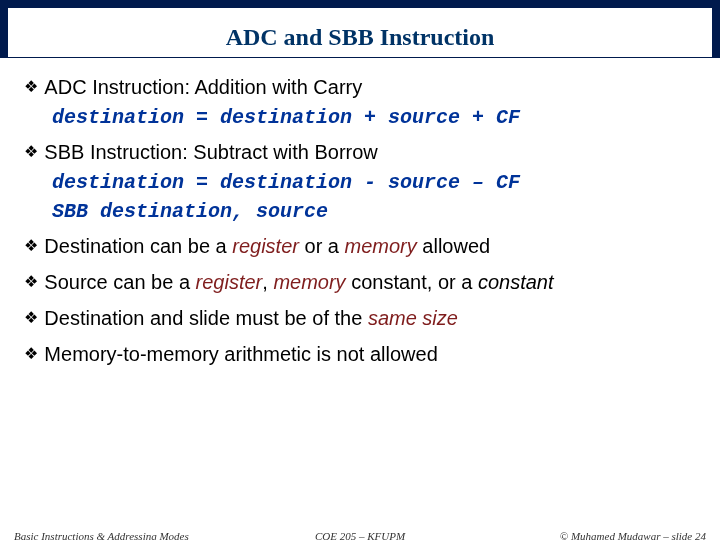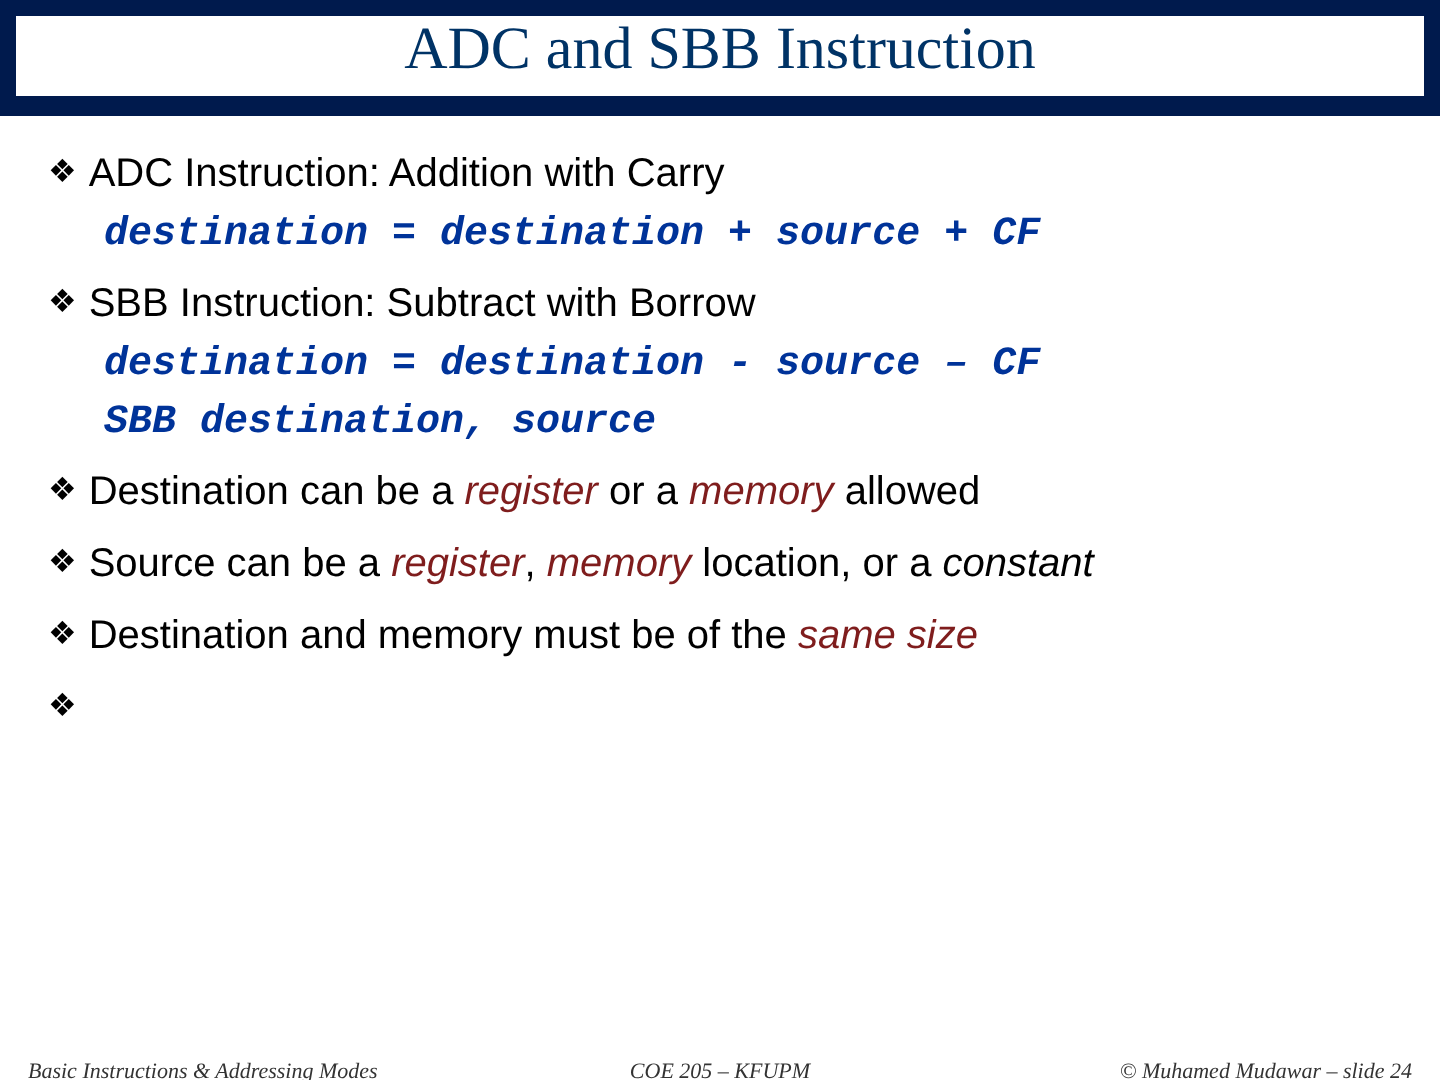--- a/index.html
+++ b/index.html
@@ -18,25 +18,26 @@
     width: 100%;
     position: relative;
   }
   .titlebar .titletext {
     position: absolute;
     left: 0;
     right: 0;
     top: 8px;
     text-align: center;
     font-family: "Comic Sans MS", "Comic Sans", cursive;
-    font-size: 30px;
+    font-size: 24px;
     color: #003366;
     background: #fff;
     margin: 0 8px;
-    padding: 0 0 6px 0;
+    padding: 16px 0 6px 0;
+    font-weight: bold;
   }
   .content {
     padding: 6px 24px 0 24px;
   }
   .bullet {
     display: flex;
     align-items: flex-start;
     margin: 10px 0 4px 0;
   }
   .bullet .diamond {
@@ -99,33 +100,34 @@
   <div class="bullet">
     <span class="diamond">❖</span>
     <span class="btext">
       <span>Destination can be a </span><span class="kw-red">register</span><span> or a </span><span class="kw-red">memory</span><span> allowed</span>
     </span>
   </div>
 
   <div class="bullet">
     <span class="diamond">❖</span>
     <span class="btext">
-      <span>Source can be a </span><span class="kw-red">register</span><span>, </span><span class="kw-red">memory</span><span> location, or a </span><span class="kw-blk">constant</span>
+      <span>Source can be a </span><span class="kw-red">register</span><span>, </span><span class="kw-red">memory</span><span> constant, or a </span><span class="kw-blk">constant</span>
     </span>
   </div>
 
   <div class="bullet">
     <span class="diamond">❖</span>
     <span class="btext">
-      <span>Destination and memory must be of the </span><span class="kw-red">same size</span>
+      <span>Destination and slide must be of the </span><span class="kw-red">same size</span>
     </span>
   </div>
 
   <div class="bullet">
     <span class="diamond">❖</span>
+    <span class="btext">Memory-to-memory arithmetic is not allowed</span>
   </div>
 
 </div>
 
 <div class="footer">
   <span class="fl">Basic Instructions &amp; Addressing Modes</span>
   <span class="fc">COE 205 – KFUPM</span>
   <span class="fr">© Muhamed Mudawar – slide 24</span>
 </div>
 

